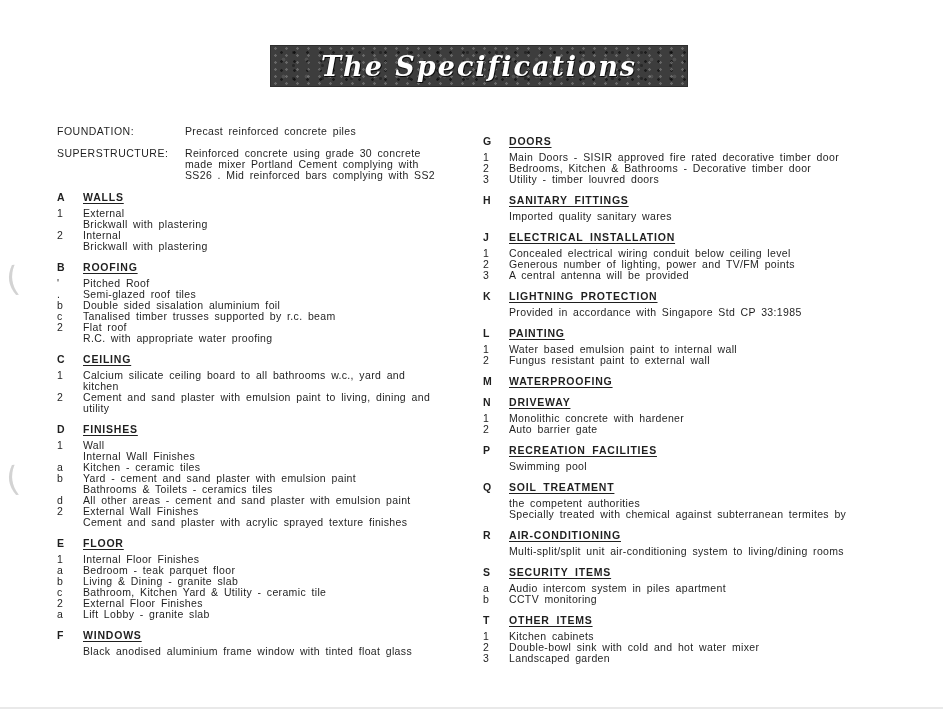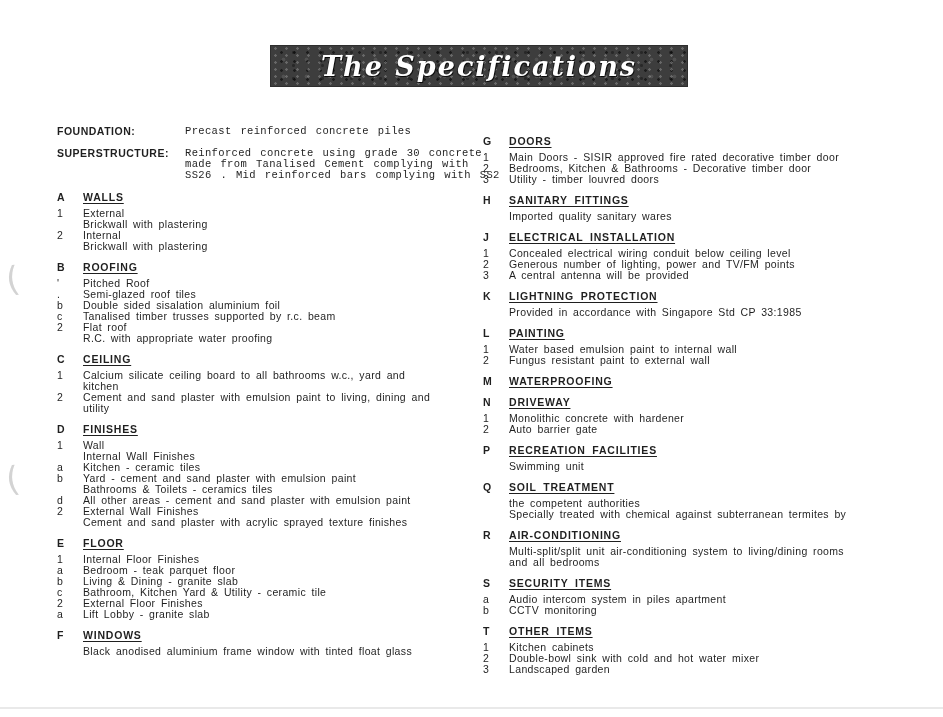--- a/index.html
+++ b/index.html
@@ -45,23 +45,23 @@
   .col > .section:first-of-type { margin-top:10px; }
   .head { margin-bottom:5px; }
   .sec-letter { font-weight:bold; }
   .sec-title {
     font-weight:bold; text-decoration:underline; text-underline-offset:2px;
     letter-spacing:.8px; word-spacing:3px;
   }
 
   
   .intro-row { display:flex; margin-bottom:11px; }
-  .intro-label { flex:0 0 128px; font-weight:bold; letter-spacing:.5px; white-space:nowrap; }
+  .intro-label { flex:0 0 128px; font-weight:normal; letter-spacing:.5px; white-space:nowrap; }
   .intro-lines { flex:1; }
-  .intro-lines > div { white-space:nowrap;font-family:Liberation Mono, monospace; }
+  .intro-lines > div { white-space:nowrap; }
 
   
   .margin-mark {
     position:absolute; color:#c9c9c9; opacity:.8;
     font-family:"DejaVu Sans", sans-serif; font-size:34px; line-height:34px;
     transform:rotate(-8deg);
   }
   .mark-1 { left:6px; top:262px; }
   .mark-2 { left:6px; top:462px; }
   .scan-edge {
@@ -85,21 +85,21 @@
     <div class="intro-row">
       <span class="intro-label">FOUNDATION:</span>
       <span class="intro-lines">
         <div>Precast reinforced concrete piles</div>
       </span>
     </div>
     <div class="intro-row">
       <span class="intro-label">SUPERSTRUCTURE:</span>
       <span class="intro-lines">
         <div>Reinforced concrete using grade 30 concrete</div>
-        <div>made from Tanalised Cement complying with</div>
+        <div>made mixer Portland Cement complying with</div>
         <div>SS26 . Mid reinforced bars complying with SS2</div>
       </span>
     </div>
 
   <section class="section">
     <div class="row head">
       <span class="gutter sec-letter">A</span>
       <span class="txt sec-title">WALLS</span>
     </div>
     <div class="sec-rows">
@@ -379,21 +379,21 @@
   </section>
 
   <section class="section">
     <div class="row head">
       <span class="gutter sec-letter">P</span>
       <span class="txt sec-title">RECREATION FACILITIES</span>
     </div>
     <div class="sec-rows">
           <div class="row">
             <span class="gutter"></span>
-            <span class="txt">Swimming unit</span>
+            <span class="txt">Swimming pool</span>
           </div>
         </div>
   </section>
 
   <section class="section">
     <div class="row head">
       <span class="gutter sec-letter">Q</span>
       <span class="txt sec-title">SOIL TREATMENT</span>
     </div>
     <div class="sec-rows">
@@ -411,24 +411,20 @@
   <section class="section">
     <div class="row head">
       <span class="gutter sec-letter">R</span>
       <span class="txt sec-title">AIR-CONDITIONING</span>
     </div>
     <div class="sec-rows">
           <div class="row">
             <span class="gutter"></span>
             <span class="txt">Multi-split/split unit air-conditioning system to living/dining rooms</span>
           </div>
-          <div class="row">
-            <span class="gutter"></span>
-            <span class="txt">and all bedrooms</span>
-          </div>
         </div>
   </section>
 
   <section class="section">
     <div class="row head">
       <span class="gutter sec-letter">S</span>
       <span class="txt sec-title">SECURITY ITEMS</span>
     </div>
     <div class="sec-rows">
           <div class="row">

